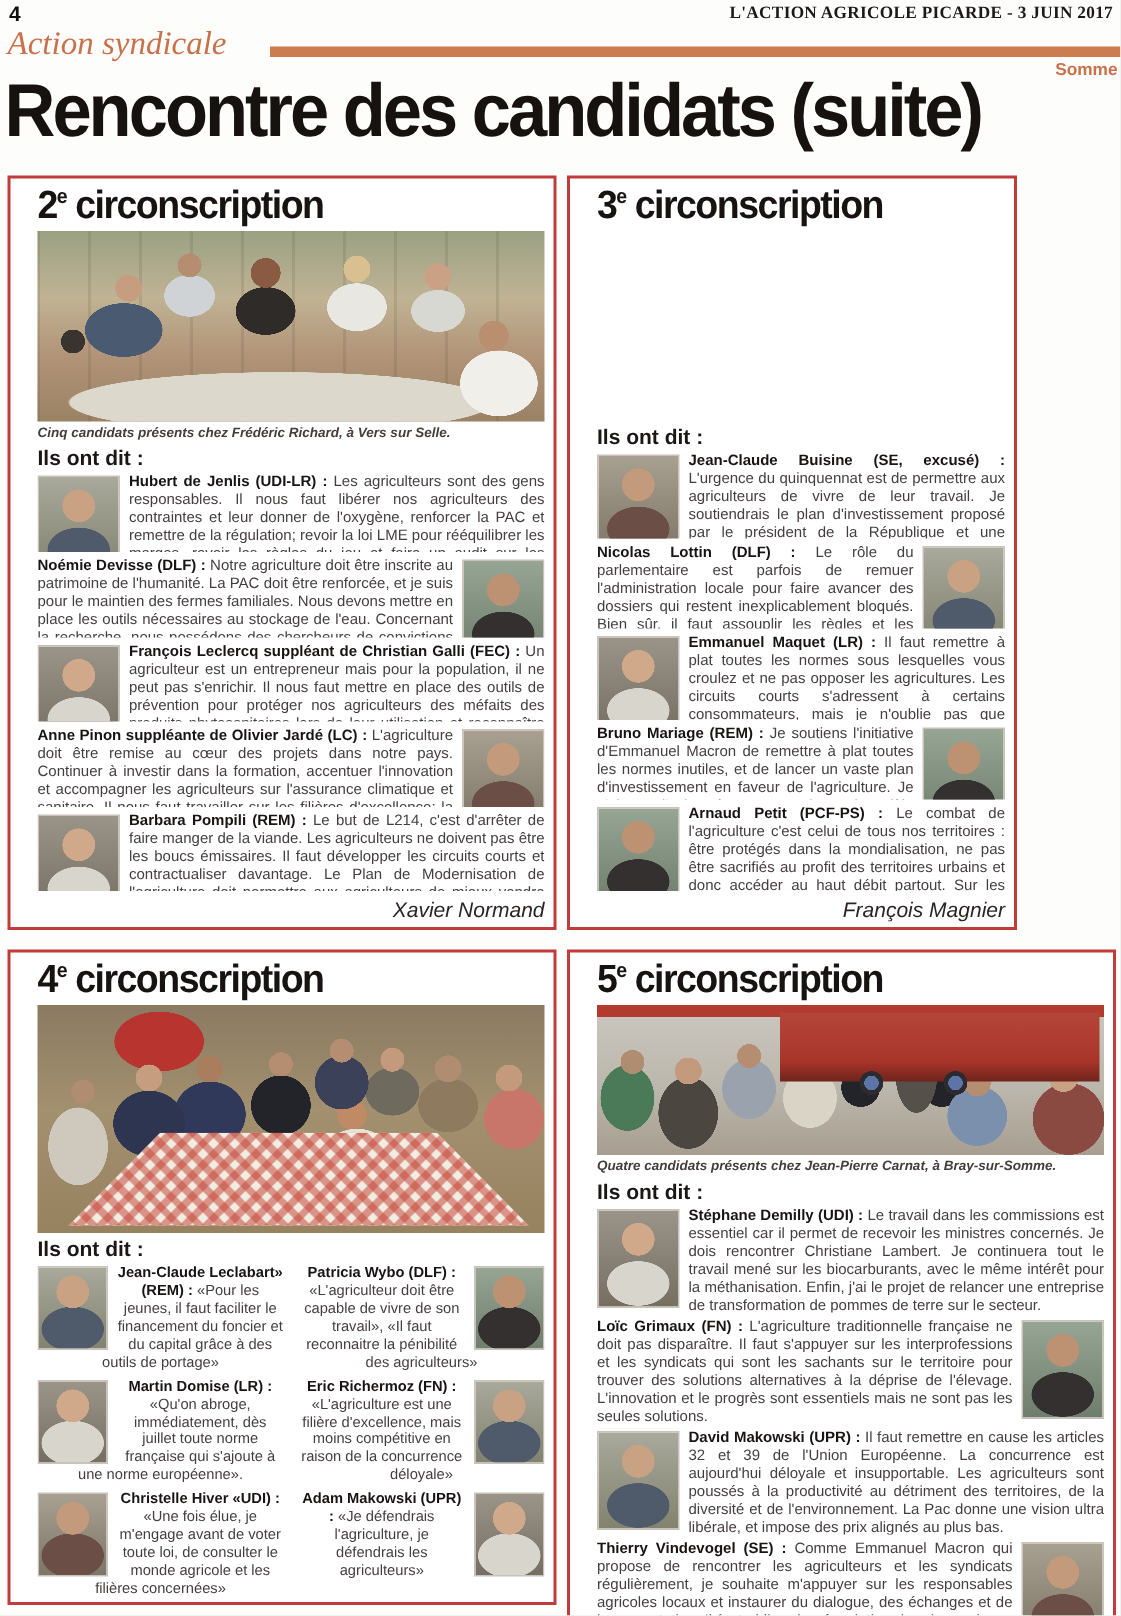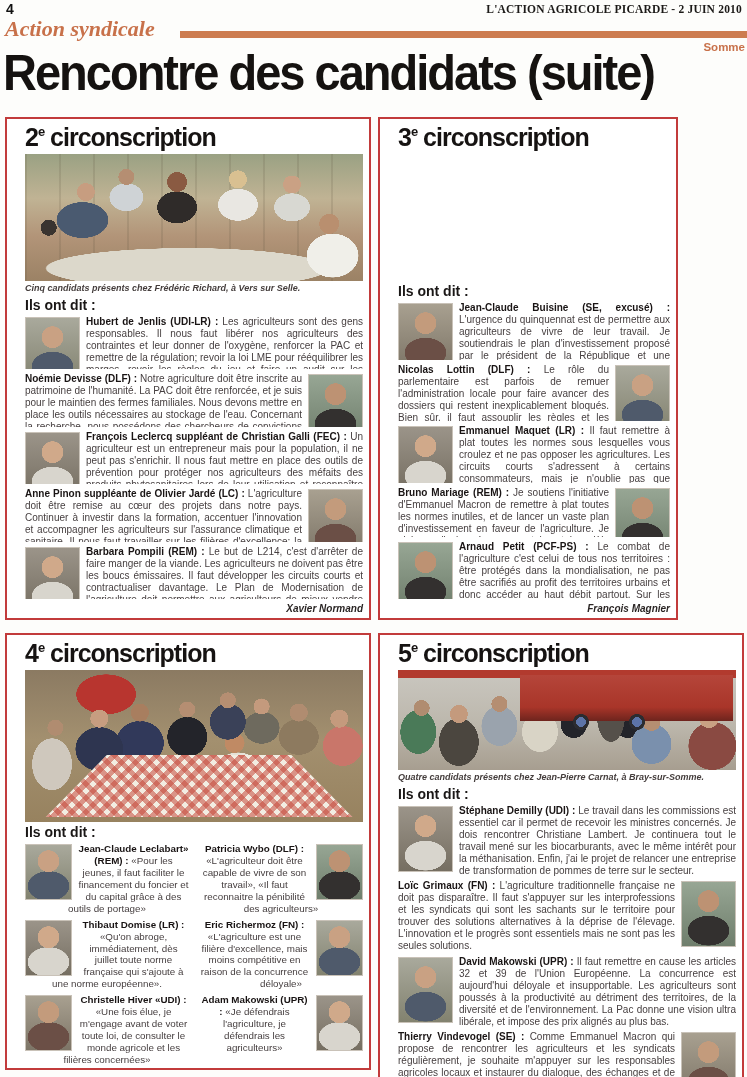--- a/index.html
+++ b/index.html
@@ -3,38 +3,38 @@
 <meta charset="utf-8">
 <style>
   html,body{margin:0;padding:0;background:#e8e8e4;}
   .page{position:relative;width:747px;height:1077px;background:#fdfdfb;overflow:hidden;
         font-family:"Liberation Sans",sans-serif;color:#262222;}
   
   .pagenum{position:absolute;left:6px;top:1px;font-size:14px;font-weight:bold;color:#111;}
   .masthead{position:absolute;right:5px;top:3px;font-family:"Liberation Serif",serif;
             font-weight:bold;font-size:11.5px;letter-spacing:.2px;color:#1c1a18;}
   .rubric{position:absolute;left:5px;top:16px;font-family:"Liberation Serif",serif;
-          font-style:italic;font-weight:bold;font-size:22px;color:#c8714a;}
+          font-style:italic;font-weight:normal;font-size:22px;color:#c8714a;}
   .rubric-rule{position:absolute;left:180px;right:0;top:31px;height:7px;background:#cd7c50;}
   .region{position:absolute;right:2px;top:41px;font-size:11.5px;font-weight:bold;color:#c8714a;}
   .headline{position:absolute;left:3px;top:48px;width:741px;font-size:47px;line-height:1.0;
             font-weight:800;letter-spacing:-2px;color:#151210;transform:scaleY(1.06);transform-origin:top left;}
   
   .box{position:absolute;background:#fff;border:2px solid #c23b3b;box-sizing:border-box;
        padding:3px 6px 4px 18px;display:flex;flex-direction:column;}
   .box-2{left:5px;top:117px;width:366px;height:503px;}
   .box-3{left:378px;top:117px;width:300px;height:503px;}
   .box-4{left:5px;top:633px;width:366px;height:437px;}
   .box-5{left:378px;top:633px;width:366px;height:490px;}
   .box-title{font-size:25px;font-weight:800;letter-spacing:-1px;color:#161312;margin:0 0 3px 0;
              transform:scaleY(1.05);transform-origin:top left;}
   .box-title sup{font-size:13px;font-weight:800;}
   .caption{font-size:9px;font-weight:bold;font-style:italic;color:#443d3c;margin:2px 0 2px 0;}
   .said{font-size:14px;font-weight:800;color:#1a1716;margin:2px 0 3px 0;}
-  .byline{margin-top:auto;text-align:right;font-size:10px;font-weight:bold;font-style:italic;color:#2a2524;}
+  .byline{margin-top:auto;text-align:right;font-size:14px;font-weight:normal;font-style:italic;color:#2a2524;}
   
   .q{overflow:hidden;margin:0 0 4px 0;font-size:10px;line-height:1.2;text-align:justify;color:#453e3f;}
   .q b{color:#191414;}
   .q .hs{float:left;margin:1px 6px 1px 0;}
   .q.right .hs{float:right;margin:1px 0 1px 6px;}
   
   .hs{width:55px;height:66px;border:1px solid #c9c2b8;box-sizing:border-box;display:block;}
   .hs.a{background:radial-gradient(circle 11px at 50% 30%,#c9a183 98%,transparent),
         radial-gradient(ellipse 21px 15px at 50% 76%,#4f5a6b 98%,transparent),
         linear-gradient(180deg,#a9a99c,#82826f);}
@@ -144,21 +144,21 @@
   
   .cols{display:grid;grid-template-columns:1fr 1fr;column-gap:10px;}
   .cols .q{font-size:9.8px;line-height:1.22;text-align:center;}
 </style>
 </head>
 <body>
 
 <div class="page">
 
   <div class="pagenum">4</div>
-  <div class="masthead">L'ACTION AGRICOLE PICARDE - 2 JUIN 2010</div>
+  <div class="masthead">L'ACTION AGRICOLE PICARDE - 3 JUIN 2017</div>
   <div class="rubric">Action syndicale</div>
   <div class="rubric-rule"></div>
   <div class="region">Somme</div>
   <h1 class="headline" style="margin:0">Rencontre des candidats (suite)</h1>
 
   <div class="box box-2">
     <div class="box-title"><span>2</span><sup>e</sup><span> circonscription</span></div>
     <div class="photo photo-s2"></div>
     <div class="caption">Cinq candidats présents chez Frédéric Richard, à Vers sur Selle.</div>
     <div class="said">Ils ont dit :</div>
@@ -182,21 +182,21 @@
     <div class="byline">François Magnier</div>
   </div>
 
   <div class="box box-4">
     <div class="box-title"><span>4</span><sup>e</sup><span> circonscription</span></div>
     <div class="photo photo-s4"></div>
     <div class="said">Ils ont dit :</div>
     <div class="cols">
       <div>
         <p class="q"><span class="hs a sm"></span><b>Jean-Claude Leclabart» (REM) :</b> <span>«Pour les jeunes, il faut faciliter le financement du foncier et du capital grâce à des outils de portage»</span></p>
-        <p class="q"><span class="hs c sm"></span><b>Thibaut Domise (LR) :</b> <span>«Qu'on abroge, immédiatement, dès juillet toute norme française qui s'ajoute à une norme européenne».</span></p>
+        <p class="q"><span class="hs c sm"></span><b>Martin Domise (LR) :</b> <span>«Qu'on abroge, immédiatement, dès juillet toute norme française qui s'ajoute à une norme européenne».</span></p>
         <p class="q"><span class="hs d sm"></span><b>Christelle Hiver «UDI) :</b> <span>«Une fois élue, je m'engage avant de voter toute loi, de consulter le monde agricole et les filières concernées»</span></p>
       </div>
       <div>
         <p class="q right"><span class="hs b sm"></span><b>Patricia Wybo (DLF) :</b> <span>«L'agriculteur doit être capable de vivre de son travail», «Il faut reconnaitre la pénibilité des agriculteurs»</span></p>
         <p class="q right"><span class="hs a sm"></span><b>Eric Richermoz (FN) :</b> <span>«L'agriculture est une filière d'excellence, mais moins compétitive en raison de la concurrence déloyale»</span></p>
         <p class="q right"><span class="hs c sm"></span><b>Adam Makowski (UPR) :</b> <span>«Je défendrais l'agriculture, je défendrais les agriculteurs»</span></p>
       </div>
     </div>
 
   </div>

